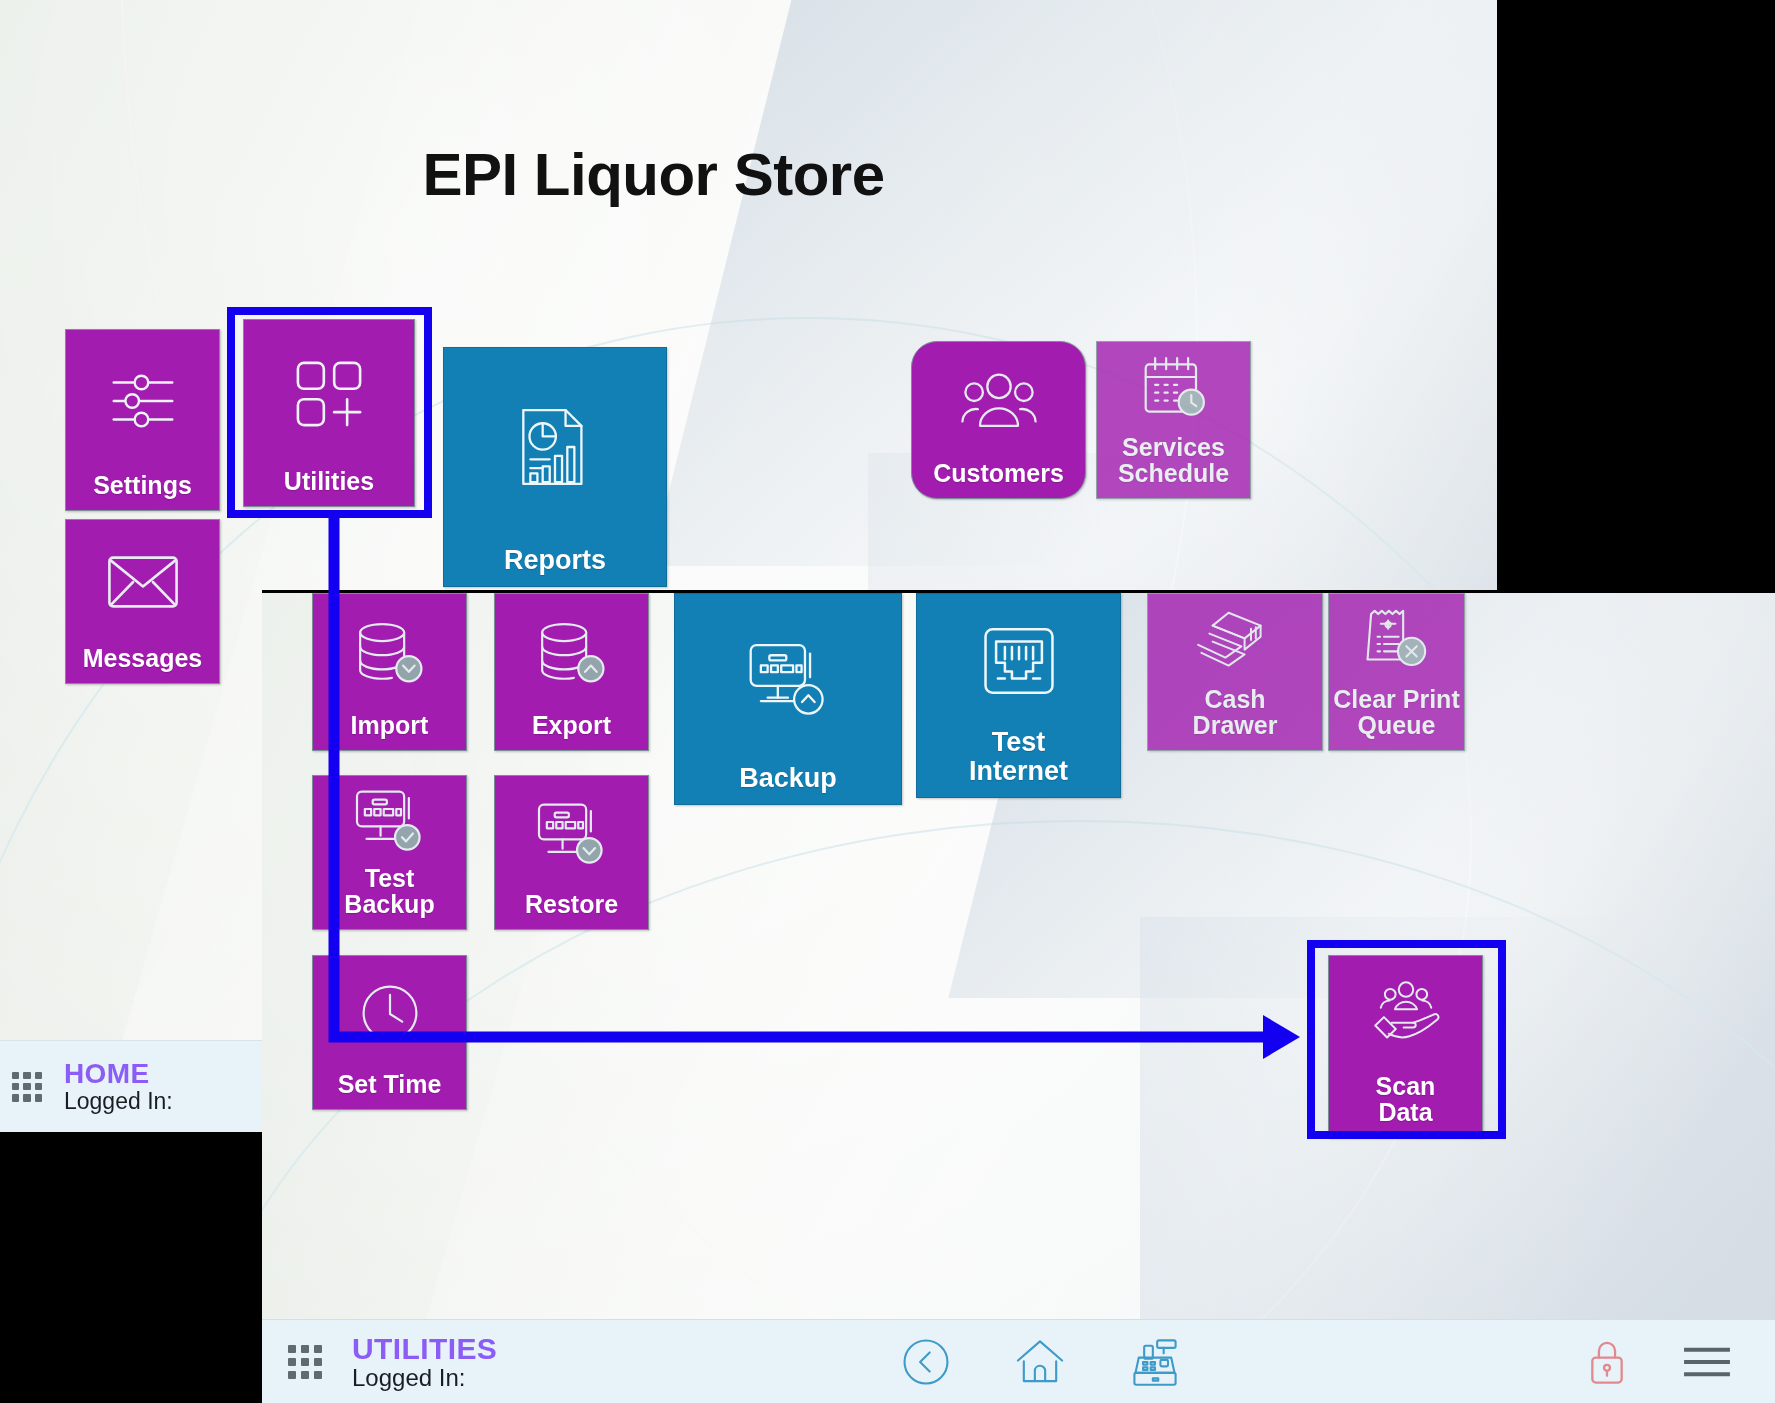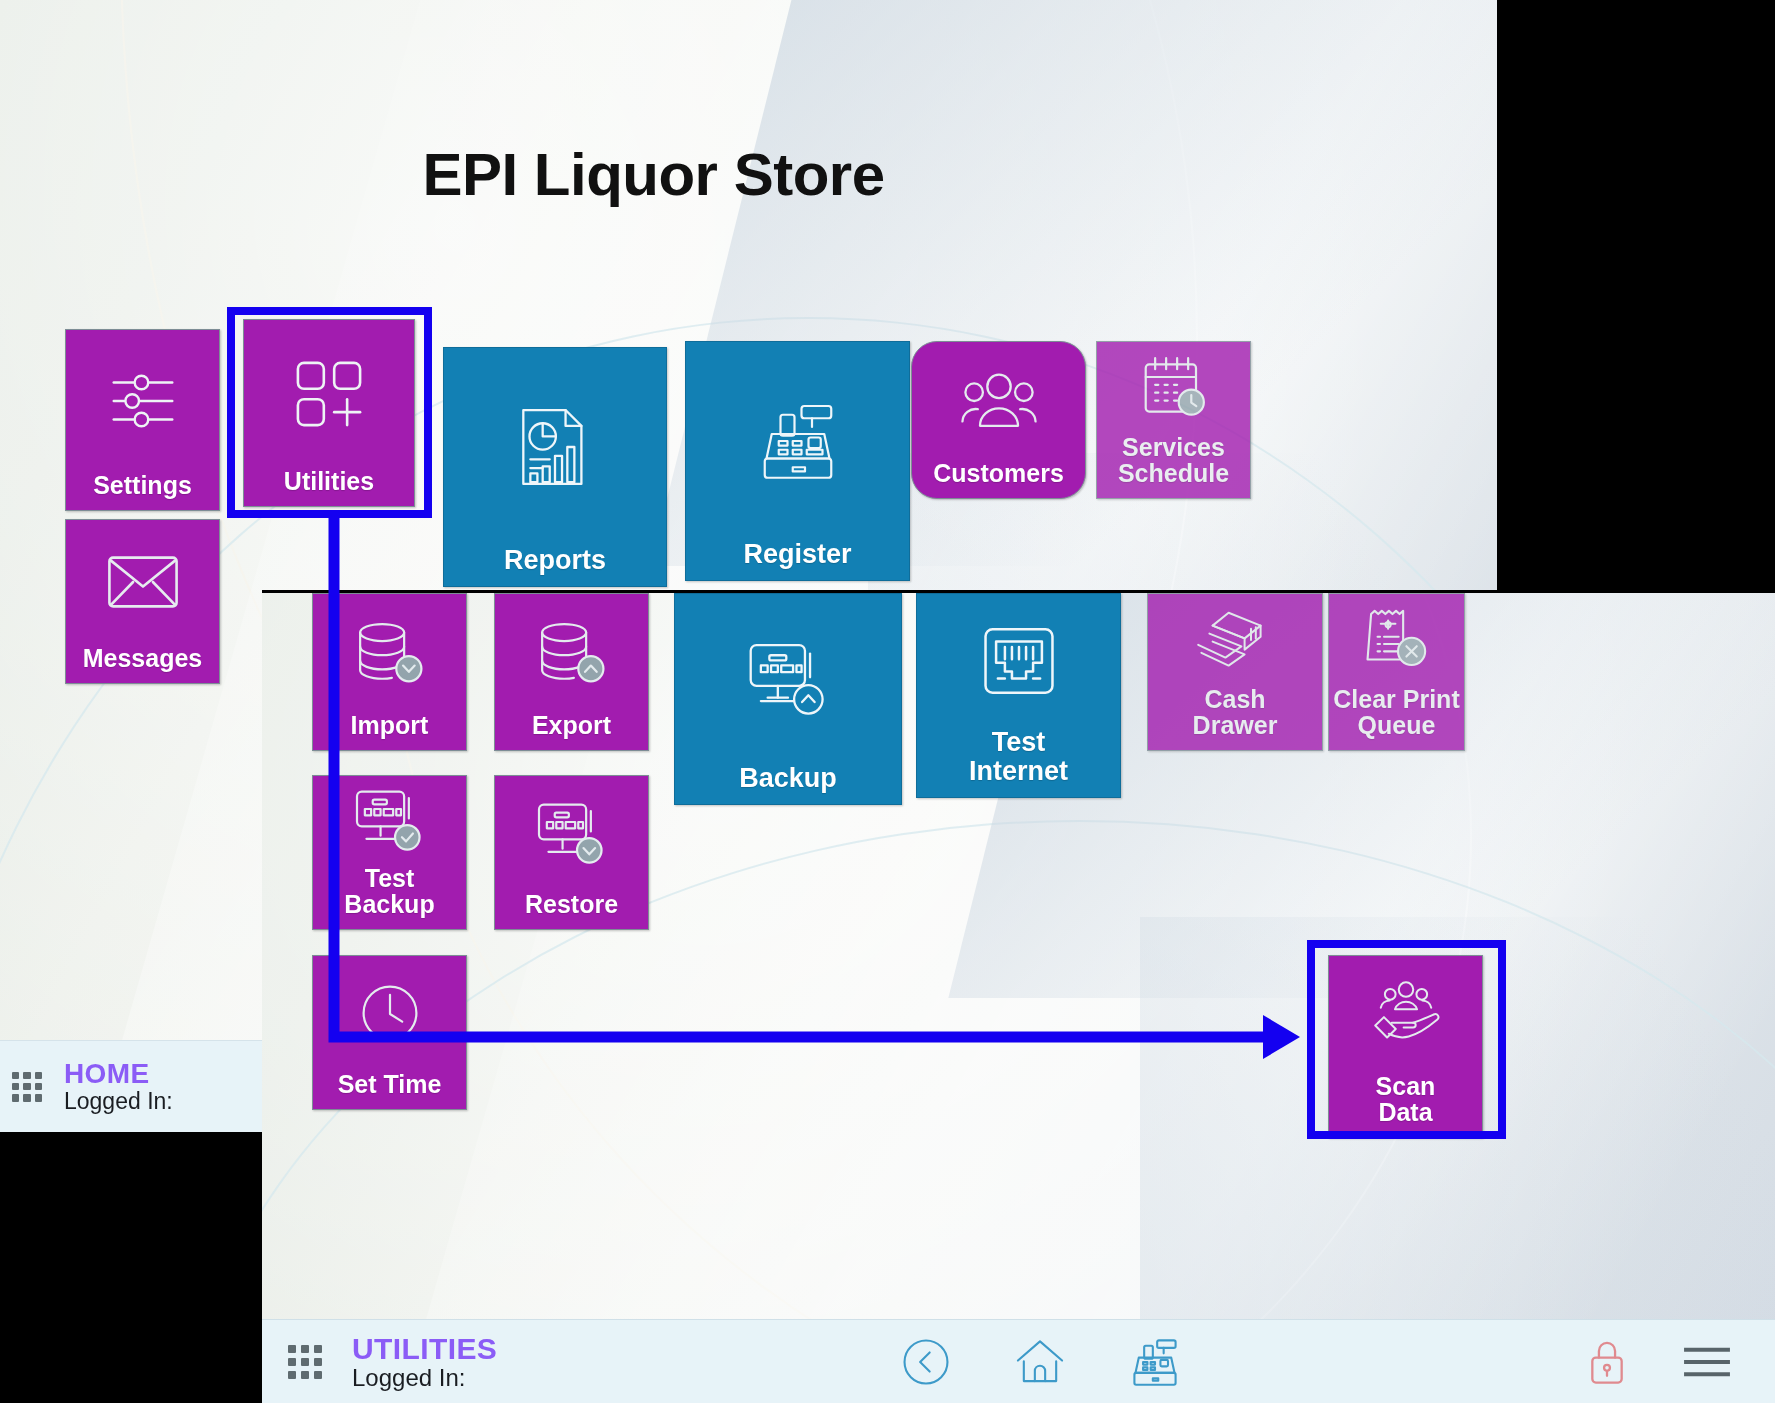--- a/index.html
+++ b/index.html
@@ -190,39 +190,20 @@
             <line x1="9" y1="37" x2="16" y2="37"></line>
           <rect x="9" y="40" width="4" height="5"></rect>
             <rect x="16" y="36" width="4" height="9"></rect>
           <rect x="23" y="30" width="4" height="15"></rect>
             <rect x="30" y="25" width="4" height="20"></rect>
         </svg>
       </div>
       <div class="lbl">Reports</div>
     </div>
 
-    <div class="tile blue" style="left:685px; top:341px; width:225px; height:240px;">
-      <div class="glyph">
-        <svg class="ic" width="84" height="84" viewBox="0 0 48 48" fill="none" stroke="#eef6fa" stroke-width="2.2" stroke-linecap="round" stroke-linejoin="round">
-          <rect x="26" y="4" width="17" height="7" rx="1.6"></rect>
-          <path d="M32 11 v5"></path>
-          <rect x="14" y="9" width="8" height="12" rx="1.4"></rect>
-          <path d="M9 20 h30 l3 14 h-36 z"></path>
-          <rect x="5" y="34" width="38" height="11" rx="1.6"></rect>
-          <rect x="13" y="24" width="5" height="2.6"></rect>
-            <rect x="21" y="24" width="5" height="2.6"></rect>
-          <rect x="13" y="29" width="5" height="2.6"></rect>
-            <rect x="21" y="29" width="5" height="2.6"></rect>
-          <rect x="29" y="29" width="9" height="2.6"></rect>
-          <rect x="30" y="22" width="7" height="6" rx="1.2"></rect>
-          <rect x="21" y="39" width="7" height="2.4"></rect>
-        </svg>
-      </div>
-      <div class="lbl">Register</div>
-    </div>
 
     <div class="tile" style="left:911px; top:341px; width:175px; height:158px;border-radius:26px;">
       <div class="glyph">
         <svg class="ic" width="76" height="62" viewBox="0 0 52 42" fill="none" stroke="#e4ebee" stroke-width="2.3" stroke-linecap="round" stroke-linejoin="round">
           <circle cx="26" cy="11" r="8"></circle>
           <path d="M13 38 a13 12 0 0 1 26 0 z"></path>
           <circle cx="9" cy="15" r="6"></circle>
           <path d="M1 35 a9 9 0 0 1 10.5 -8.4"></path>
           <circle cx="43" cy="15" r="6"></circle>
           <path d="M51 35 a9 9 0 0 0 -10.5 -8.4"></path>

